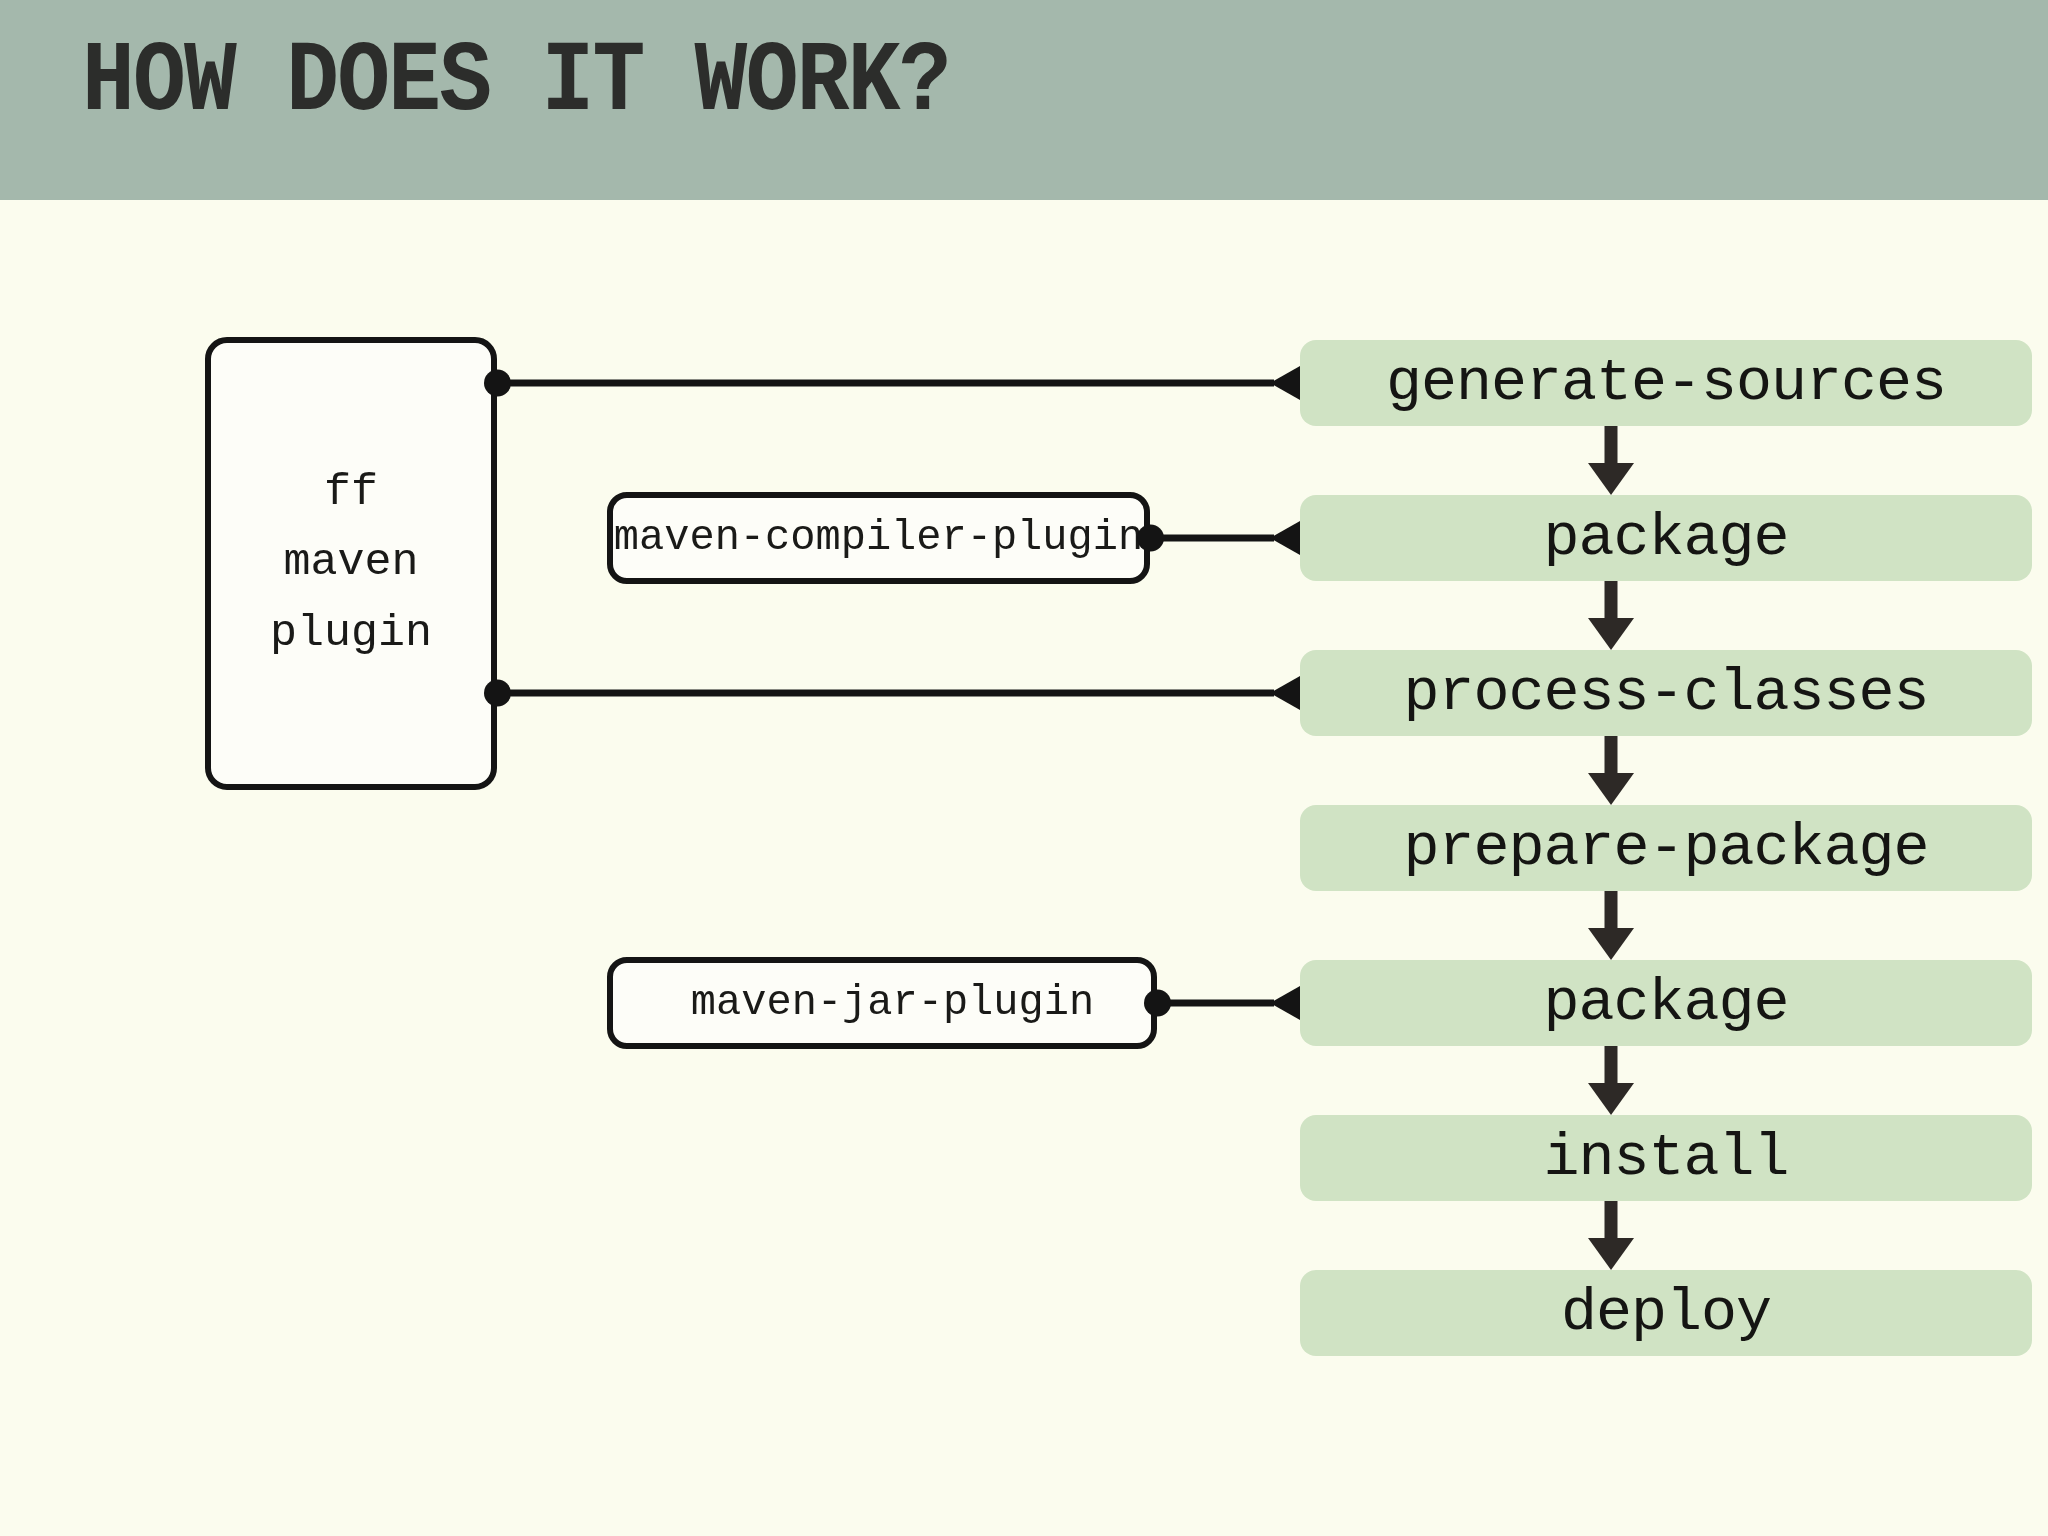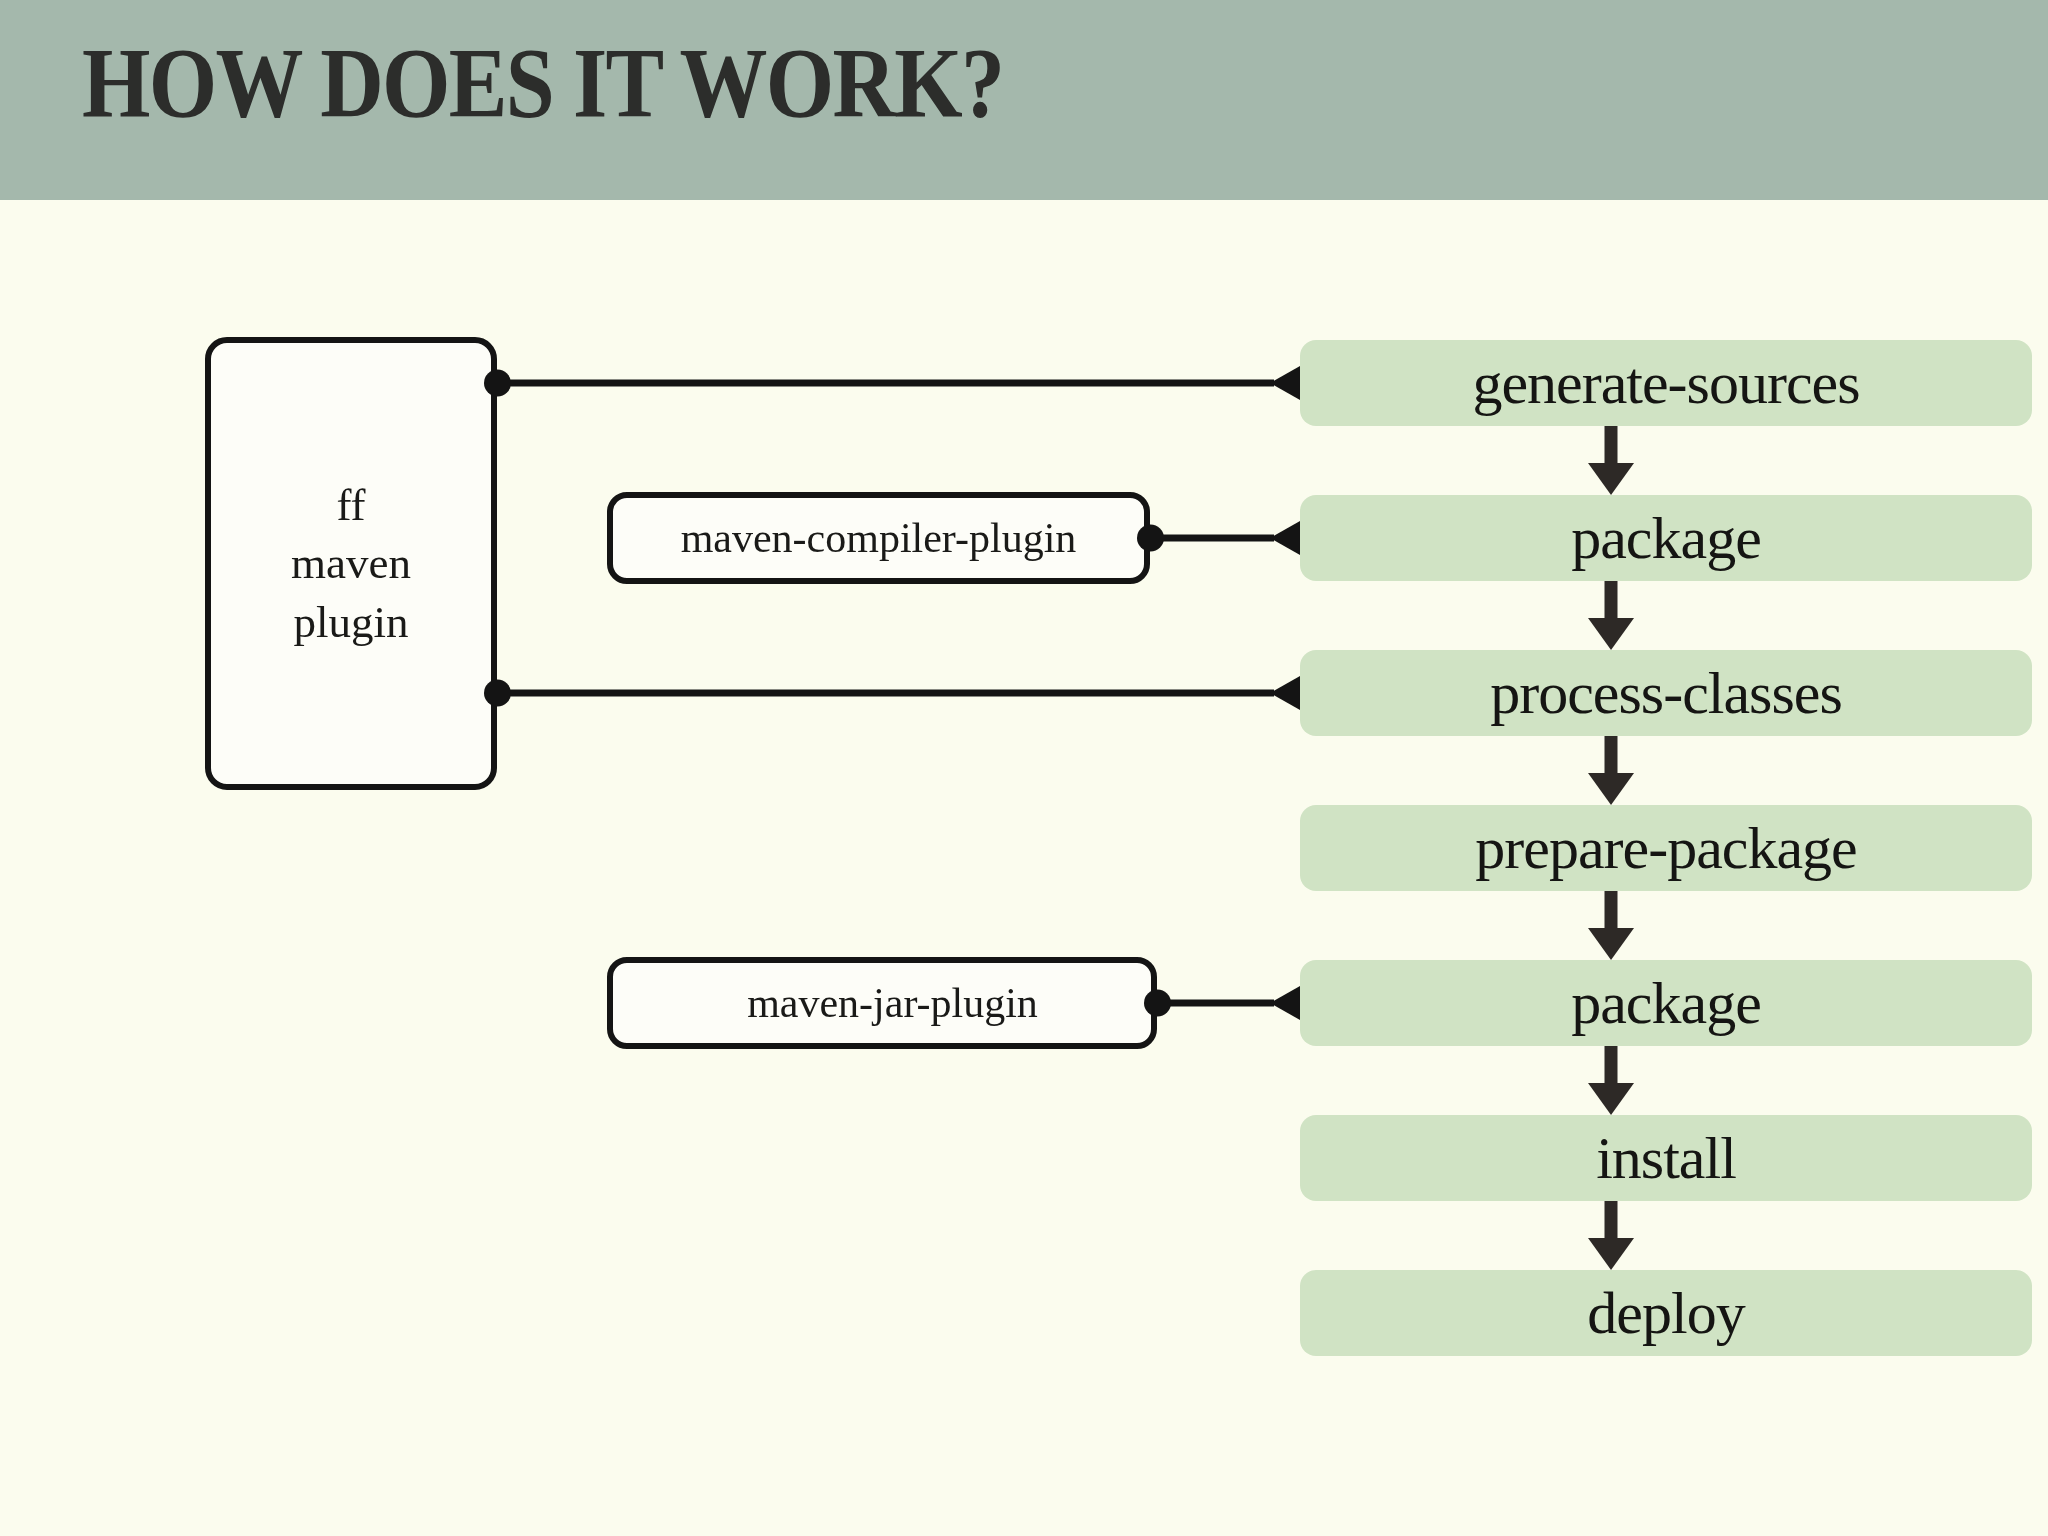--- a/index.html
+++ b/index.html
@@ -9,40 +9,40 @@
     --box-bg:#fdfdf8;
     --line:#141414;
     --arrow:#2d2926;
     --title-text:#2c2d2b;
     --text:#1a1a18;
   }
   html,body{margin:0;padding:0;background:#e8e8e0;}
   .canvas{
     position:relative;width:2048px;height:1536px;overflow:hidden;
     background:var(--page-bg);
-    font-family:Liberation Serif, serif;
+    font-family:Liberation Mono, monospace;
     color:var(--text);
   }
   .header{
     position:absolute;left:0;top:0;width:2048px;height:200px;
     background:var(--header-bg);
   }
   .title{
     position:absolute;left:82px;top:28px;margin:0;
     font-size:100px;font-weight:bold;letter-spacing:-2px;line-height:1.1;
     color:var(--title-text);white-space:nowrap;
     transform:scaleX(0.88);transform-origin:left center;
   }
   
   .ff-box{
     position:absolute;left:205px;top:337px;width:292px;height:453px;
     box-sizing:border-box;border:6px solid var(--line);border-radius:22px;
     background:var(--box-bg);
     display:flex;flex-direction:column;align-items:center;justify-content:center;
-    font-size:45px;line-height:1.3;text-align:center;
+    font-size:45px;line-height:1.3;text-align:center;gap:12px;
   }
   
   .pill{
     position:absolute;box-sizing:border-box;height:92px;
     border:6px solid var(--line);border-radius:20px;background:var(--box-bg);
     display:flex;align-items:center;justify-content:center;
     font-size:42px;white-space:nowrap;
   }
   .pill.compiler{left:607px;top:492px;width:543px;}
   .pill.jar{left:607px;top:957px;width:550px;padding-left:21px;}

